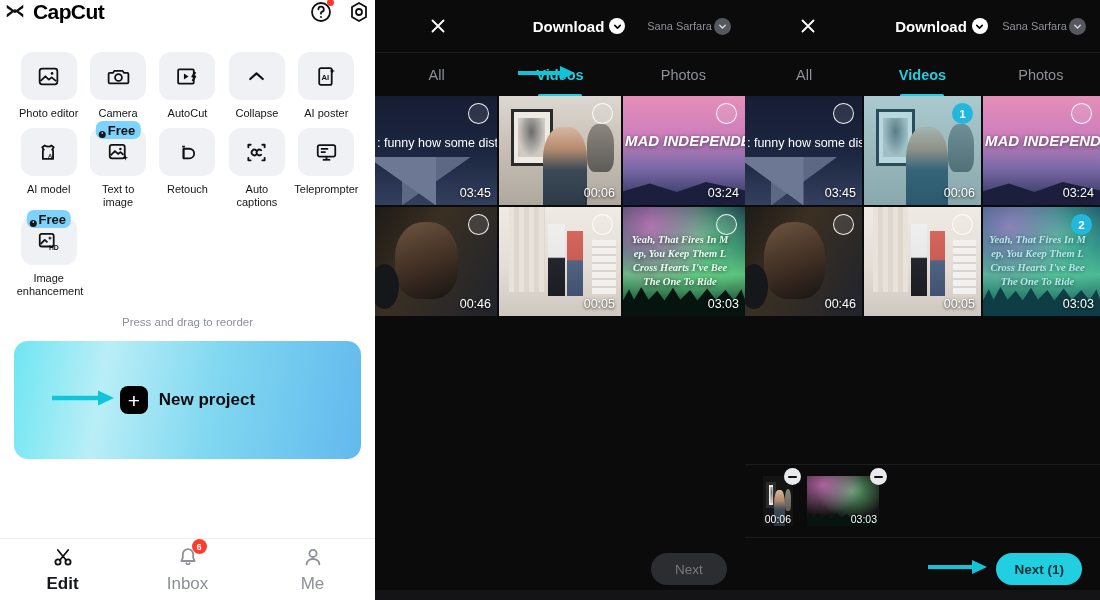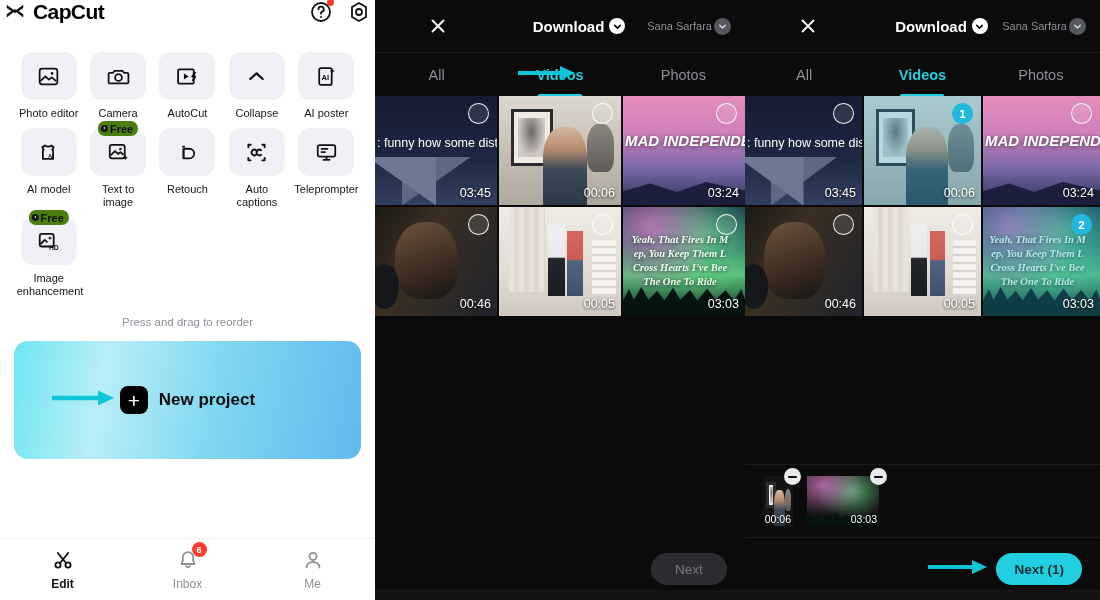--- a/index.html
+++ b/index.html
@@ -42,23 +42,23 @@
     width: 56px; height: 48px; border-radius: 12px; background: #eff1f4;
     display: flex; align-items: center; justify-content: center;
     position: relative;
   }
   .tool-label {
     margin-top: 7px; font-size: 11px; color: #15161a; text-align: center;
     line-height: 13px; max-width: 64px;
   }
   .free-badge {
     position: absolute; top: -7px; left: 50%; transform: translateX(-50%);
-    background: #4d7c0f; color: #0f1013; font-size: 11px; font-weight: 700;
+    background: #7dd3fc; color: #0f1013; font-size: 13px; font-weight: 700;
     padding: 1.5px 5px 1.5px 3px; border-radius: 7px;
-    display: flex; align-items: center; gap: 2px; white-space: nowrap;
+    display: flex; align-items: flex-end; gap: 2px; white-space: nowrap;
   }
   .free-badge .clk {
     width: 7px; height: 7px; border-radius: 50%; background: #15161a;
     display: inline-block; position: relative;
   }
   .free-badge .clk::after {
     content: ""; position: absolute; left: 3px; top: 1.5px;
     width: 1px; height: 2.2px; background: #e8e4f7;
   }
 
@@ -83,21 +83,21 @@
 
   .p1-tabbar {
     position: absolute; bottom: 0; left: 0; right: 0; height: 62px;
     border-top: 1px solid #eceef1; background: #fff;
     display: flex; align-items: center;
   }
   .p1-tab {
     flex: 1; display: flex; flex-direction: column; align-items: center;
     gap: 5px; position: relative; cursor: pointer;
   }
-  .p1-tab .t-label { font-size: 12px; color: #8c9097; }
+  .p1-tab .t-label { font-size: 17px; color: #8c9097; }
   .p1-tab.active .t-label { color: #15161a; font-weight: 700; }
   .badge-count {
     position: absolute; top: -6px; left: 50%; margin-left: 4px;
     background: #ff3b30; color: #fff; font-size: 9px; font-weight: 700;
     min-width: 15px; height: 15px; border-radius: 8px;
     display: flex; align-items: center; justify-content: center; padding: 0 3px;
   }
 
   
   .panel-dark {

